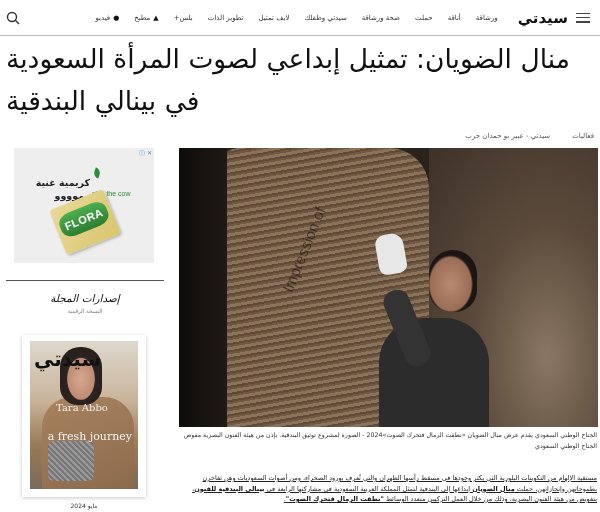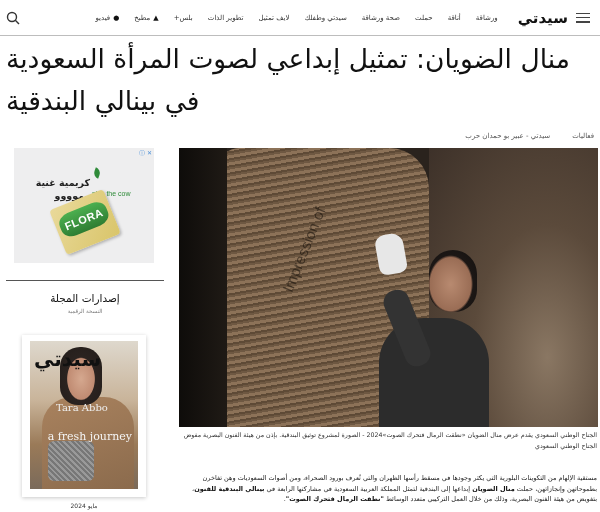--- a/index.html
+++ b/index.html
@@ -53,21 +53,21 @@
   .ad-pack-label {
     position: absolute; top: 9px; left: 4px; width: 50px; height: 24px; border-radius: 12px/10px;
     background: linear-gradient(180deg, #4caf50, #2e7d32);
     color: #fff; font-family: "Liberation Sans", sans-serif; font-weight: bold; font-size: 11px;
     display: flex; align-items: center; justify-content: center; letter-spacing: 0.5px;
   }
   .ad-leaf { position: absolute; top: 20px; left: 80px; width: 6px; height: 10px; background: #2f8b3a; border-radius: 0 6px 0 6px; transform: rotate(20deg); }
 
   
   .side-divider { position: absolute; top: 280px; left: 6px; width: 158px; height: 1px; background: #555; }
-  .side-title { position: absolute; top: 292px; left: 6px; width: 158px; text-align: center; font-size: 10.5px; color: #111; direction: rtl; }
+  .side-title { position: absolute; top: 292px; left: 6px; width: 158px; text-align: center; font-size: 10.5px; color: #111; direction: rtl; font-style: italic; }
   .side-sub { position: absolute; top: 308px; left: 6px; width: 158px; text-align: center; font-size: 5.5px; color: #777; direction: rtl; }
   .mag-frame {
     position: absolute; top: 335px; left: 22px; width: 124px; height: 162px;
     background: #fff; box-shadow: 0 1px 4px rgba(0,0,0,0.22);
     cursor: pointer;
   }
   .mag-cover {
     position: absolute; top: 6px; left: 8px; width: 108px; height: 148px;
     background: linear-gradient(180deg, #ded8cd 0%, #c9b49a 40%, #9a7a58 70%, #7a6a5a 100%);
     overflow: hidden;
@@ -101,21 +101,21 @@
   .hero-glove { position: absolute; top: 86px; left: 198px; width: 28px; height: 40px; background: #e7e7e7; border-radius: 10px 12px 8px 8px; transform: rotate(-10deg); }
   .hero-print { position: absolute; top: 140px; left: 100px; color: rgba(20,15,10,0.55); font-family: "Liberation Sans", sans-serif; font-size: 15px; transform: rotate(-68deg); transform-origin: left top; white-space: nowrap; }
 
   .caption {
     position: absolute; top: 430px; left: 181px; width: 416px;
     direction: rtl; text-align: right; font-size: 6.3px; line-height: 10.5px; color: #333;
   }
 
   .body-text {
     position: absolute; top: 473px; left: 181px; width: 416px;
-    direction: rtl; font-size: 6.5px; line-height: 10.5px; color: #222;
+    direction: rtl; font-size: 6.5px; line-height: 10.5px; color: #222; text-decoration: underline;
   }
   .body-text b { font-weight: bold; color: #111; }
 </style>
 </head>
 <body>
 
 <div class="header">
   <div class="menu-icon">
       <span></span>
       <span></span>

